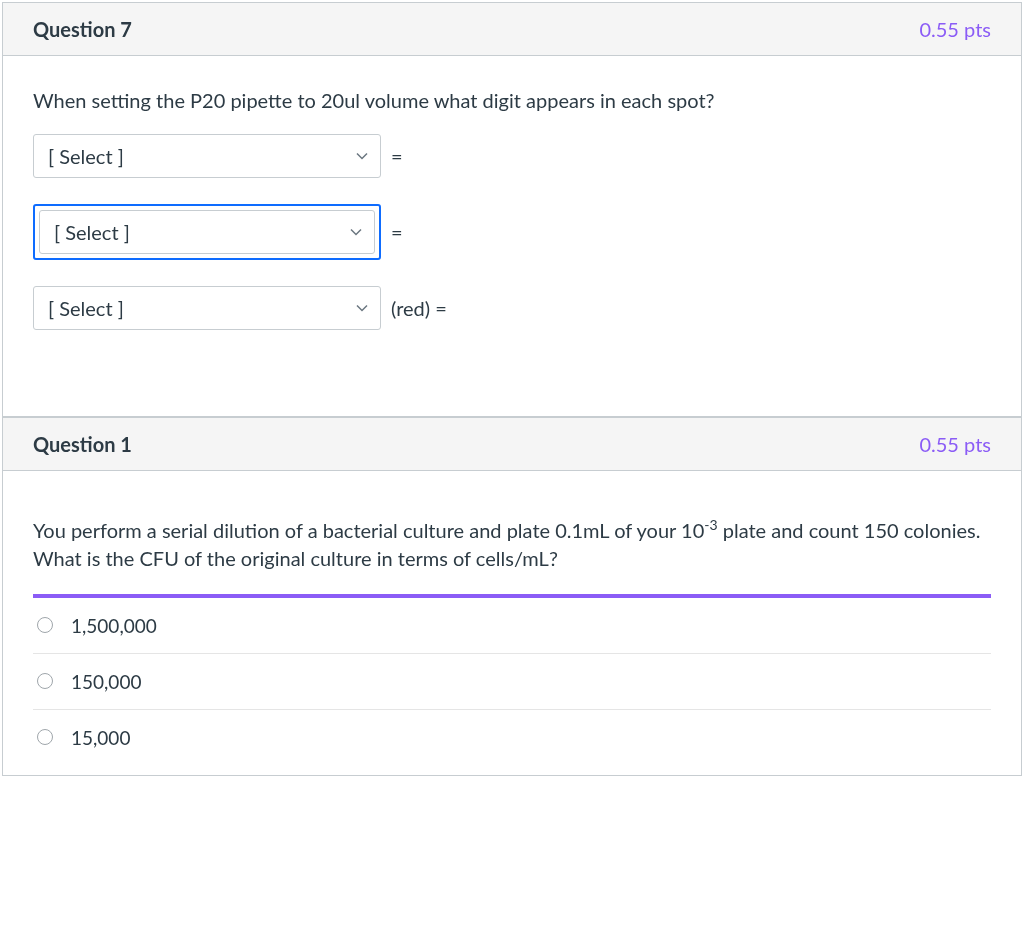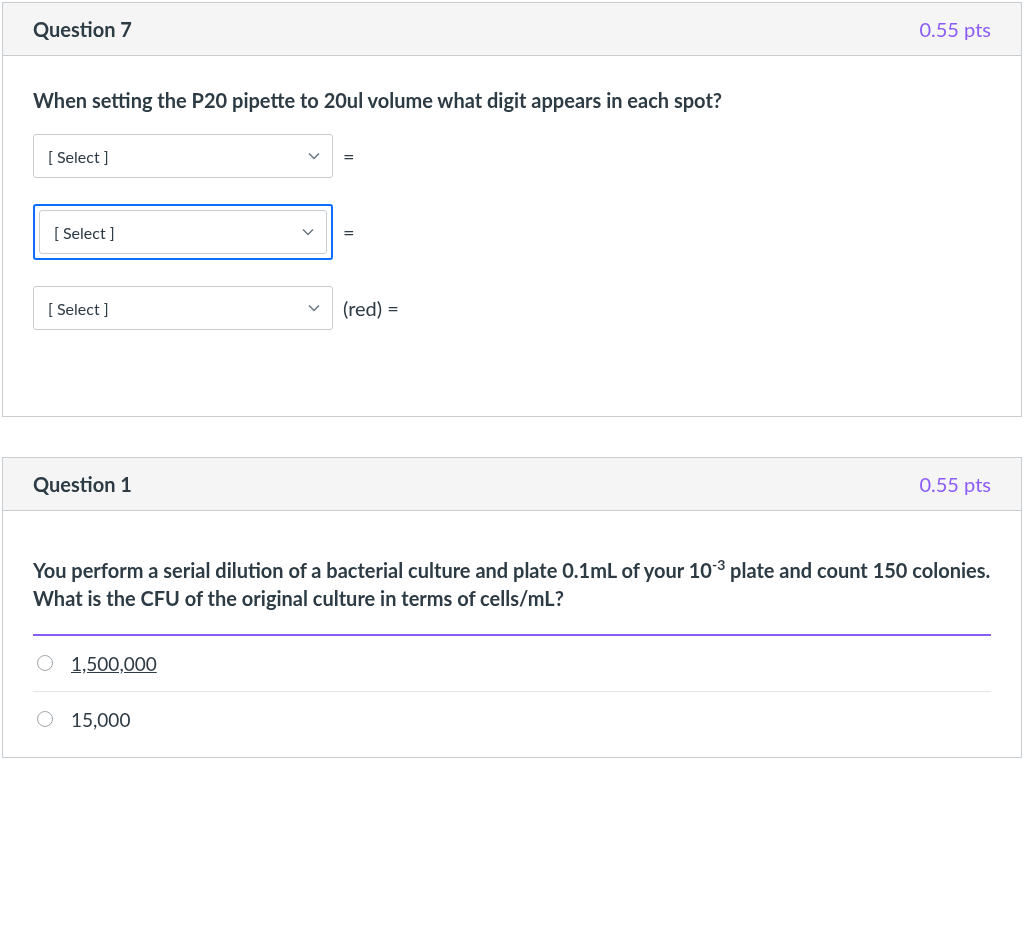--- a/index.html
+++ b/index.html
@@ -7,21 +7,20 @@
     margin: 0;
     padding: 2px;
     font-family: "Lato", "Helvetica Neue", Helvetica, Arial, sans-serif;
     font-size: 18px;
     color: #2d3b45;
     background: #fff;
     width: 1024px;
   }
   .question-block {
     border: 1px solid #c7cdd1;
-    margin-bottom: 40px;
     background: #fff;
   }
   .question-header {
     display: flex;
     justify-content: space-between;
     align-items: center;
     background: #f5f5f5;
     border-bottom: 1px solid #c7cdd1;
     padding: 14px 30px;
   }
@@ -33,39 +32,38 @@
     font-size: 20px;
     color: #8b5cf6;
   }
   .question-body {
     padding: 30px 30px 60px 30px;
   }
   .q-prompt {
     font-size: 20px;
     margin: 0 0 20px 0;
     line-height: 1.4;
-    font-weight: bold;
   }
   .select-row {
     display: flex;
     align-items: center;
     margin-bottom: 26px;
   }
   .select-wrap {
     position: relative;
-    width: 300px;
+    width: 348px;
     height: 44px;
     border: 1px solid #c7cdd1;
     border-radius: 3px;
     background: #fff;
     display: flex;
     align-items: center;
     padding: 0 34px 0 14px;
     cursor: pointer;
-    font-size: 16px;
+    font-size: 20px;
   }
   .select-wrap.focused-outer {
     border: 2px solid #0e6cff;
     padding: 0;
     height: auto;
   }
   .select-wrap.focused-outer .inner {
     border: 1px solid #c7cdd1;
     border-radius: 3px;
     margin: 4px;
@@ -92,21 +90,21 @@
     margin-top: 22px;
   }
   .option-row {
     display: flex;
     align-items: center;
     border-top: 1px solid #e5e5e5;
     padding: 16px 4px;
     cursor: pointer;
     font-size: 19px;
   }
-  .option-row:first-child { border-top: 2px solid #8b5cf6; text-decoration: underline; }
+  .option-row:first-child { border-top: 4px solid #8b5cf6; }
   .radio {
     width: 16px;
     height: 16px;
     border: 1.5px solid #9fa6ab;
     border-radius: 50%;
     margin-right: 18px;
     flex-shrink: 0;
   }
   sup { font-size: 0.7em; }
   .q8-body { padding: 30px 30px 10px 30px; }
@@ -170,19 +168,23 @@
   <div class="q8-body">
     <p class="q-prompt" style="font-size:20px;margin-top:14px;">
       <span>You perform a serial dilution of a bacterial culture and plate 0.1mL of your 10</span><sup>-3</sup><span> plate and count 150 colonies.  What is the CFU of the original culture in terms of cells/mL?</span>
     </p>
 
     <div class="options-list">
       <label class="option-row">
         <span class="radio"></span>
         <span>1,500,000</span>
       </label>
+      <label class="option-row">
+        <span class="radio"></span>
+        <span>150,000</span>
+      </label>
       <label class="option-row" style="border-bottom:none;">
         <span class="radio"></span>
         <span>15,000</span>
       </label>
     </div>
   </div>
 </div>
 
 </body></html>

